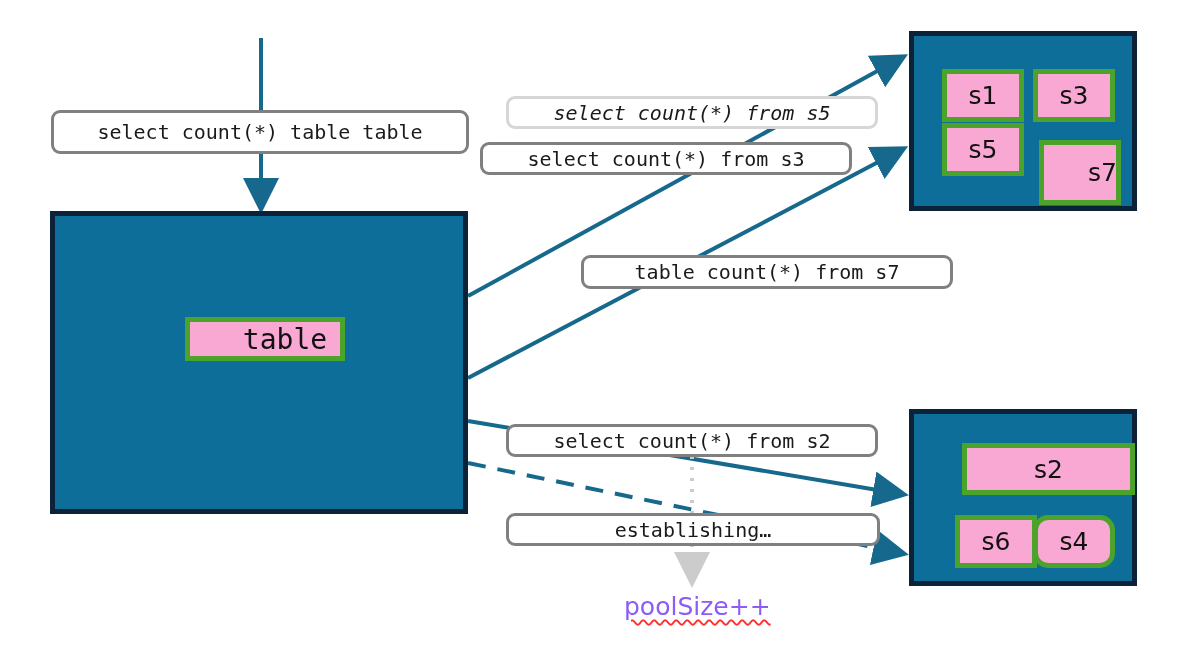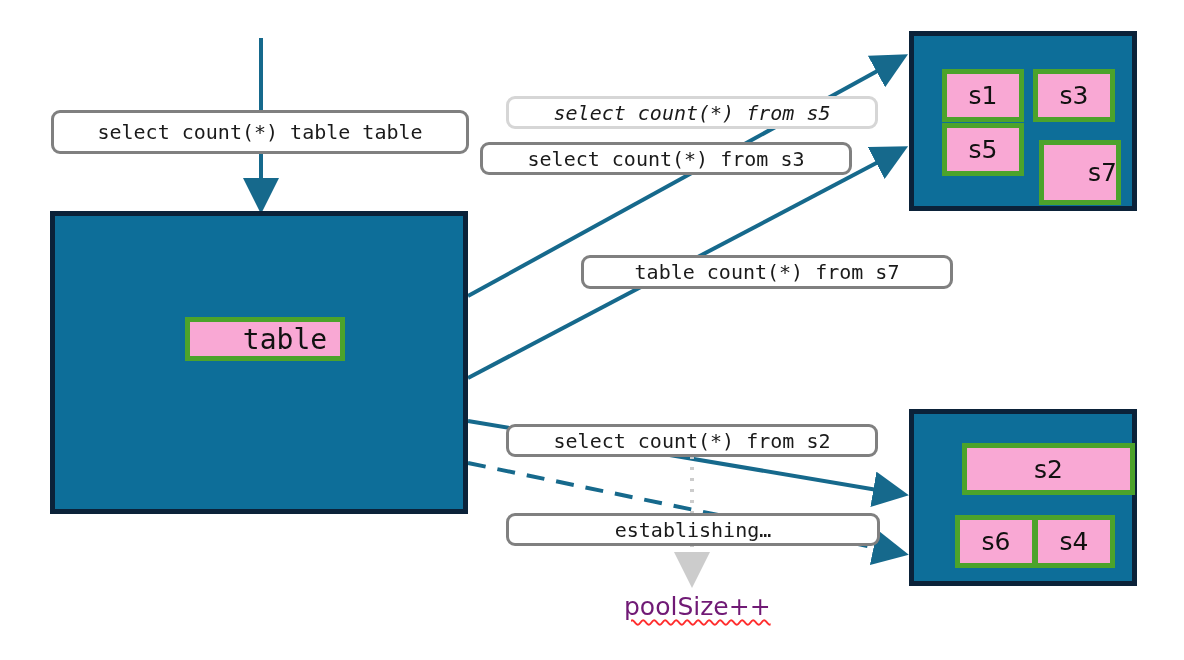--- a/index.html
+++ b/index.html
@@ -80,21 +80,21 @@
   .label.faint {
     border-color: #d6d6d6;
     font-style: italic;
   }
 
   
   .annot {
     position: absolute;
     font-family: "DejaVu Sans", sans-serif;
     font-size: 25px;
-    color: #701a75;
+    color: #8b5cf6;
     white-space: nowrap;
     text-decoration: underline;
     text-decoration-color: #ff2d2d;
     text-decoration-style: wavy;
     text-decoration-thickness: 2px;
     text-underline-offset: 4px;
   }
 </style>
 </head>
 <body>
@@ -143,21 +143,21 @@
   <div class="pool" style="left:909px; top:31px; width:228px; height:180px;">
     <div class="node sess" style="left:28px; top:33px; width:82px; height:53px;">s1</div>
     <div class="node sess" style="left:119px; top:33px; width:82px; height:53px;">s3</div>
     <div class="node sess" style="left:28px; top:87px; width:82px; height:53px;">s5</div>
     <div class="node sess" style="left:125px; top:104px; width:82px; height:65px;padding-left:45px;">s7</div>
   </div>
 
   <div class="pool" style="left:909px; top:409px; width:228px; height:177px;">
     <div class="node sess" style="left:28px; top:29px; width:173px; height:52px;margin-left:20px;">s2</div>
     <div class="node sess" style="left:28px; top:101px; width:82px; height:53px;margin-left:13px;">s6</div>
-    <div class="node sess" style="left:119px; top:101px; width:82px; height:53px;">s4</div>
+    <div class="node sess" style="left:119px; top:101px; width:82px; height:53px;border-radius:15px;">s4</div>
   </div>
 
   <div class="label" style="left:51px; top:110px; width:418px; height:44px;">select count(*) table table</div>
 
   <div class="label faint" style="left:506px; top:96px; width:372px; height:33px;">select count(*) from s5</div>
 
   <div class="label" style="left:480px; top:126px; width:372px; height:33px;margin-top:16px;">select count(*) from s3</div>
 
   <div class="label" style="left:581px; top:255px; width:372px; height:34px;">table count(*) from s7</div>
 

